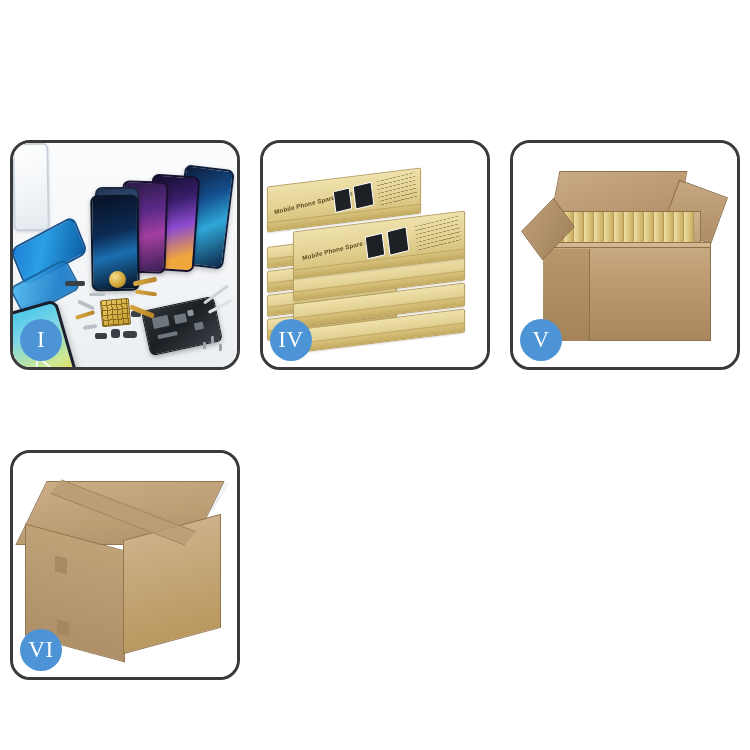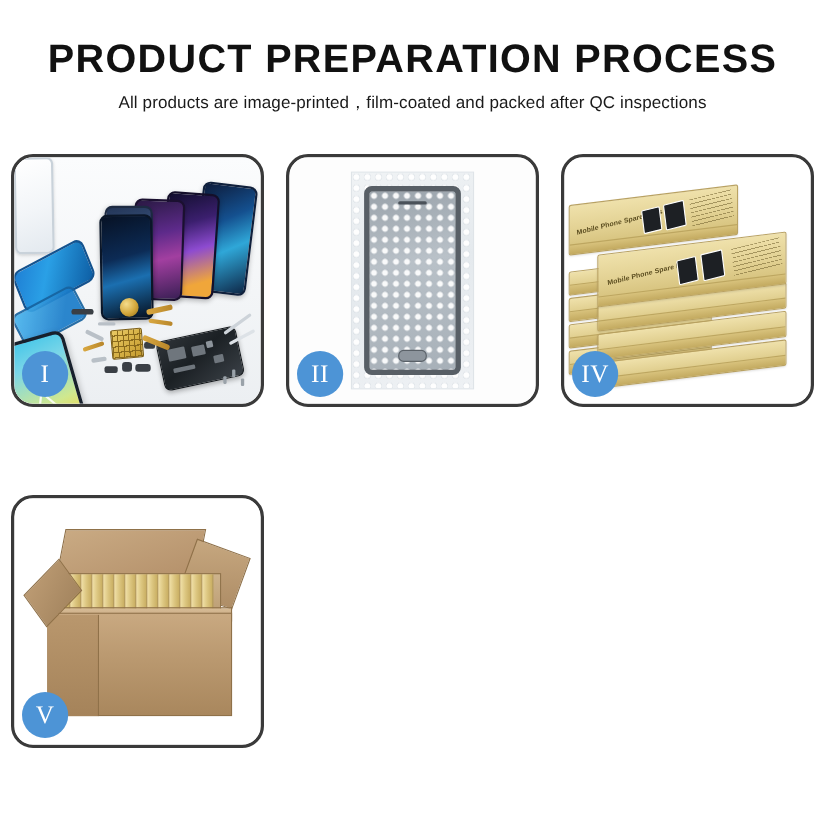--- a/index.html
+++ b/index.html
@@ -506,24 +506,20 @@
     background: linear-gradient(180deg,#f3f5f6 0%,#e8ebed 100%);
     transform: skewX(-30deg);
     border: 1px solid #eceef0;
   }
 </style>
 </head>
 <body>
 
 <div class="page">
 
-  <div class="header">
-    <div class="title">PRODUCT PREPARATION PROCESS</div>
-    <div class="subtitle">All products are image-printed，film-coated and packed after QC inspections</div>
-  </div>
 
   <div class="grid">
 
     <div class="panel">
       <div class="panel-photo">
         <div class="p1-bg"></div>
 
         <div class="ph ph-a"></div>
         <div class="ph ph-b"></div>
         <div class="ph ph-c"></div>
@@ -565,33 +561,20 @@
         <div class="part-light" style="width:16px;height:3px;left:76px;top:150px;"></div>
         <div class="screw" style="left:190px;bottom:18px;"></div>
         <div class="screw" style="left:198px;bottom:24px;"></div>
         <div class="screw" style="left:206px;bottom:16px;"></div>
         <div class="part-light" style="width:30px;height:3px;right:6px;top:150px;transform:rotate(-36deg);background:#cdd3d9;"></div>
         <div class="part-light" style="width:26px;height:3px;right:4px;top:162px;transform:rotate(-28deg);background:#dde2e7;"></div>
       </div>
       <div class="badge">I</div>
     </div>
 
-    <div class="panel">
-      <div class="panel-photo">
-        <div class="p2-bg"></div>
-        <div class="bubble-sheet">
-          <div class="screen-under">
-            <div class="screen-under-inner"></div>
-            <div class="earpiece"></div>
-            <div class="home-btn"></div>
-          </div>
-        </div>
-      </div>
-      <div class="badge">II</div>
-    </div>
 
 
     <div class="panel">
       <div class="panel-photo">
         <div class="p4-bg"></div>
         <div class="boxstack">
 
           <div class="kbox" style="left:4px;top:168px;width:128px;height:20px;transform:skewY(-7deg);">
             <div class="kbox-edge"></div>
           </div>
@@ -665,15 +648,28 @@
         </div>
 
         <div class="carton-top-rim"></div>
         <div class="carton-body"></div>
         <div class="carton-left-face"></div>
         <div class="flap flap-left"></div>
       </div>
       <div class="badge">V</div>
     </div>
 
+    <div class="panel">
+      <div class="panel-photo">
+        <div class="p6-bg"></div>
+        <div class="sc-shadow"></div>
+        <div class="sc-top"></div>
+        <div class="sc-front"></div>
+        <div class="sc-right"></div>
+        <div class="sc-tape" style="left:26px;top:52px;width:168px;height:13px;transform:skewX(-26deg) skewY(0deg) rotate(18deg);"></div>
+        <div class="sc-tab" style="left:42px;top:104px;width:12px;height:16px;transform:skewY(15deg);"></div>
+        <div class="sc-tab" style="left:44px;top:168px;width:12px;height:14px;transform:skewY(15deg);"></div>
+      </div>
+      <div class="badge">VI</div>
+    </div>
 
   </div>
 </div>
 
 </body></html>

